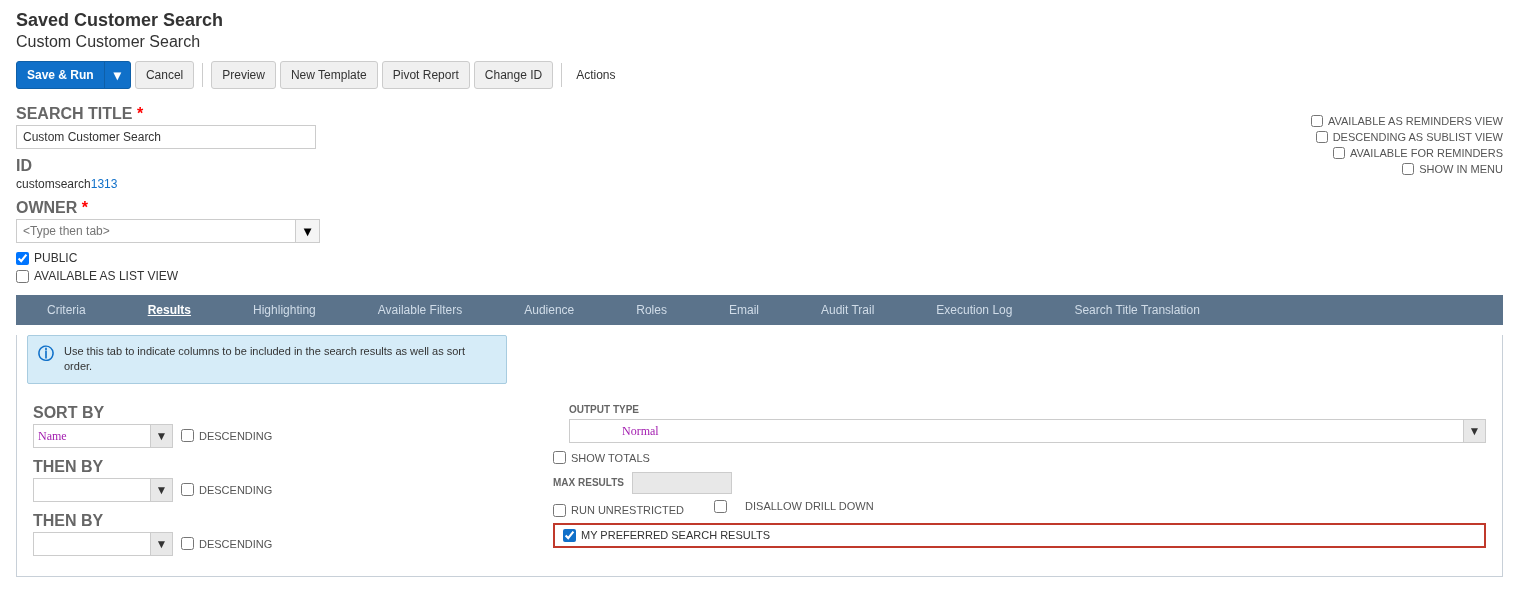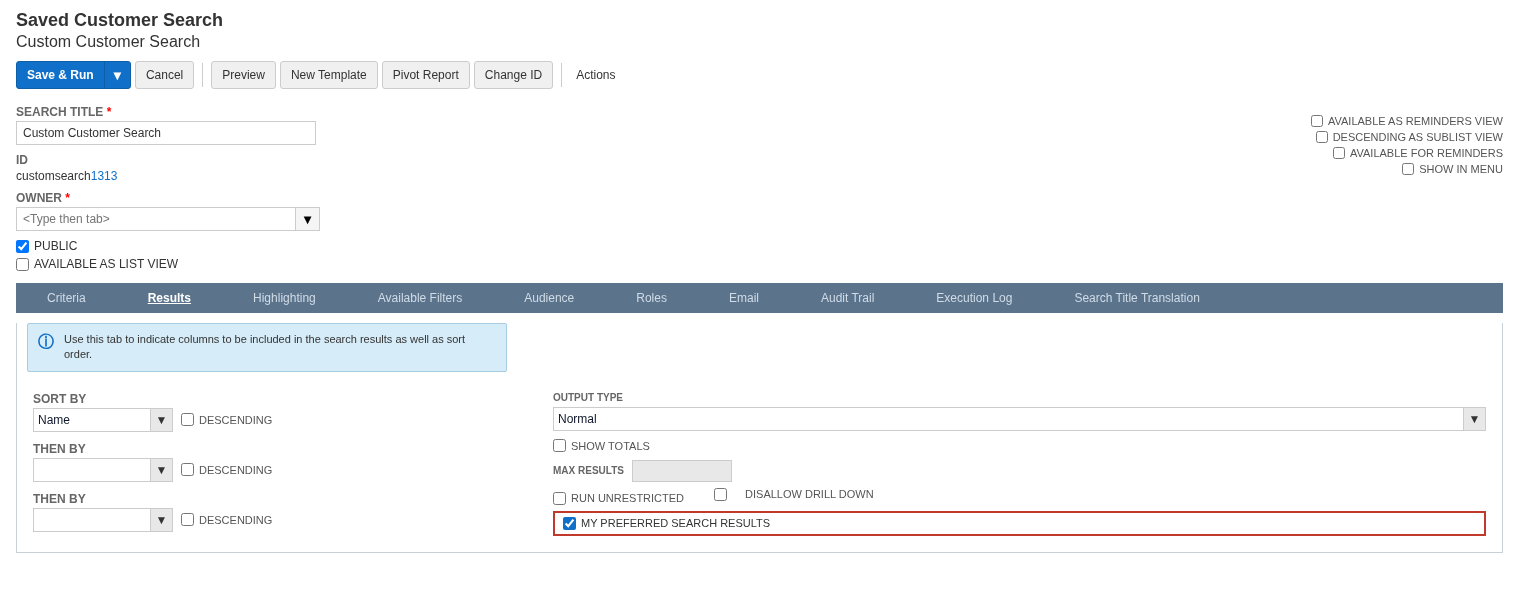--- a/index.html
+++ b/index.html
@@ -18,21 +18,21 @@
 
     .btn { padding: 4px 10px; font-size: 12px; background: #f0f0f0; border: 1px solid #ccc; border-radius: 3px; cursor: pointer; color: #333; height: 28px; }
     .btn-link { background: none; border: none; color: #333; cursor: pointer; font-size: 12px; padding: 4px 6px; }
 
     .divider-v { width: 1px; height: 24px; background: #ccc; margin: 0 4px; }
 
     .form-section { display: flex; gap: 20px; margin-bottom: 12px; }
     .form-left { flex: 1; }
     .form-right { min-width: 260px; display: flex; flex-direction: column; gap: 4px; align-items: flex-end; padding-top: 10px; }
 
-    .field-label { font-size: 12px; font-weight: bold; color: #666; text-transform: uppercase; margin-bottom: 2px; }
+    .field-label { font-size: 16px; font-weight: bold; color: #666; text-transform: uppercase; margin-bottom: 2px; }
     .required-star { color: red; }
 
     .text-input { width: 300px; height: 24px; border: 1px solid #ccc; padding: 2px 6px; font-size: 12px; color: #333; }
 
     .id-link { color: #1070c9; text-decoration: none; font-size: 12px; }
 
     .owner-row { display: flex; align-items: center; gap: 0; }
     .owner-input { width: 280px; height: 24px; border: 1px solid #ccc; padding: 2px 6px; font-size: 12px; color: #999; }
     .owner-arrow-btn { width: 24px; height: 24px; border: 1px solid #ccc; border-left: none; background: #f5f5f5; cursor: pointer; display: flex; align-items: center; justify-content: center; }
 
@@ -53,27 +53,27 @@
     .info-icon { color: #1070c9; font-size: 16px; font-weight: bold; min-width: 18px; }
     .info-text { font-size: 11px; color: #333; line-height: 1.4; }
 
     .results-form { padding: 10px 16px; }
 
     .two-col { display: flex; gap: 60px; }
     .col-left { flex: 0 0 460px; }
     .col-right { flex: 1; }
 
     .select-control { display: flex; align-items: center; border: 1px solid #ccc; background: #fff; height: 24px; min-width: 140px; }
-    .select-control select { border: none; background: transparent; font-size: 12px; height: 100%; flex: 1; padding: 0 4px; appearance: none; -webkit-appearance: none; cursor: pointer; color: #0f172a; }
+    .select-control select { border: none; background: transparent; font-size: 12px; height: 100%; flex: 1; padding: 0 4px; appearance: none; -webkit-appearance: none; cursor: pointer; color: #a21caf; font-family: Liberation Serif, serif; }
     .select-arrow { width: 22px; height: 100%; background: #e8e8e8; border-left: 1px solid #ccc; display: flex; align-items: center; justify-content: center; pointer-events: none; }
 
     .descending-row { display: flex; align-items: center; gap: 5px; font-size: 11px; color: #555; }
     .output-label { font-size: 10px; font-weight: bold; color: #666; text-transform: uppercase; margin-bottom: 4px; }
 
-    .output-select { min-width: 220px; }
+    .output-select { min-width: 220px; padding-left: 48px; }
 
     .show-totals-row { display: flex; align-items: flex-end; gap: 5px; font-size: 11px; color: #555; margin-top: 6px; }
 
     .max-results-row { display: flex; align-items: center; gap: 8px; margin-top: 8px; }
     .max-results-label { font-size: 10px; font-weight: bold; color: #666; text-transform: uppercase; }
     .max-results-input { width: 100px; height: 22px; border: 1px solid #ccc; background: #e8e8e8; }
 
     .run-unrestricted-row { display: flex; align-items: center; gap: 5px; font-size: 11px; color: #555; margin-top: 4px; }
 
     .preferred-row { display: flex; align-items: center; gap: 5px; font-size: 11px; color: #333; margin-top: 6px; border: 2px solid #c0392b; padding: 4px 8px; background: #fff; }
@@ -242,21 +242,21 @@
               <div class="descending-row">
                 <input type="checkbox" style="">
                 <span>DESCENDING</span>
               </div>
             </div>
           </div>
         </div>
 
         <div class="col-right">
 
-          <div style="margin-bottom:8px;">
+          <div style="margin-bottom:8px;margin-left:16px;">
             <div class="output-label">OUTPUT TYPE</div>
             <div class="select-control output-select">
               <select>
                 <option>Normal</option>
                 <option>Summary</option>
                 <option>Detail</option>
               </select>
               <div class="select-arrow">▼</div>
             </div>
           </div>

